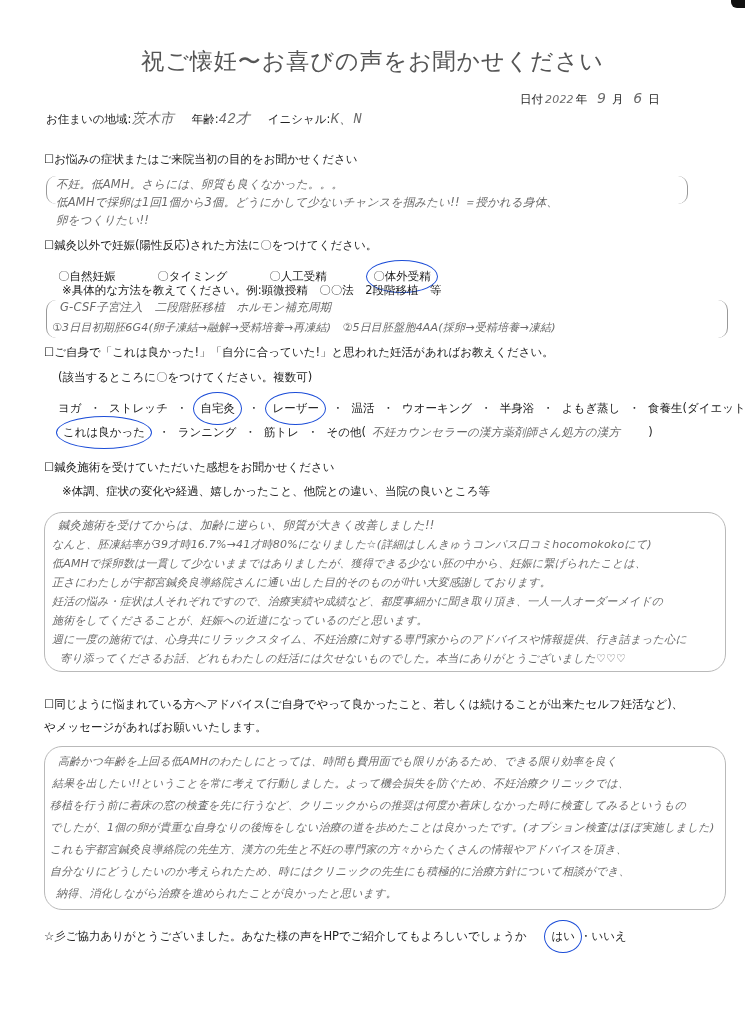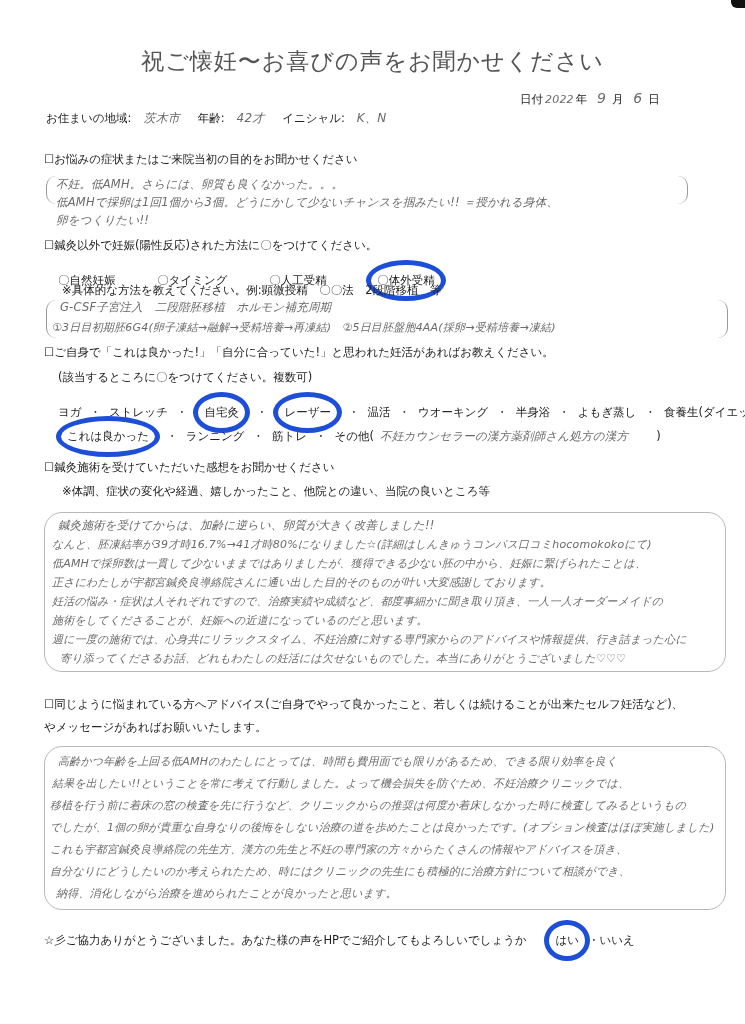--- a/index.html
+++ b/index.html
@@ -22,35 +22,35 @@
     }
     .printed { font-size: 11.5px; color: #222; position: absolute; white-space: nowrap; }
     .hand {
       font-family: "DejaVu Sans", sans-serif;
       color: #6a6a6a; font-size: 11.5px; white-space: nowrap;
       font-style: italic; letter-spacing: 0.2px;
     }
     .date-row { top: 90px; left: 520px; text-align: right; }
     .date-row .hand { font-size: 14px; margin: 0 6px; }
     .info-row { top: 110px; left: 46px; }
-    .info-row .hand { font-size: 12px; margin: 0 14px 0 12px; }
+    .info-row .hand { font-size: 14px; margin: 0 14px 0 0; font-family: Liberation Mono, monospace; }
 
     .answer-box {
       position: absolute;
       border: 1px solid #b9b9b9;
       border-radius: 18px;
     }
     .bracket-box {
       position: absolute;
       border-left: 1.2px solid #999; border-right: 1.2px solid #999;
       border-radius: 10px;
     }
     .line { position: absolute; }
     .circled {
-      display: inline-block; border: 5px solid #1d4ed8; border-radius: 50%;
+      display: inline-block; border: 1px solid #1d4ed8; border-radius: 50%;
       padding: 8px 6px; margin: -3px -2px;
     }
     .opt { margin-right: 38px; text-align: center; }
     .sep { margin: 0 8px; }
   </style>
 </head>
 <body>
 
 <div class="corner-mark"></div>
 

